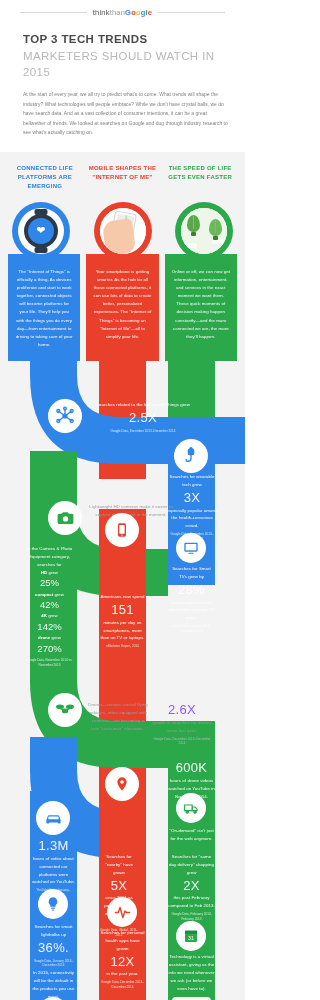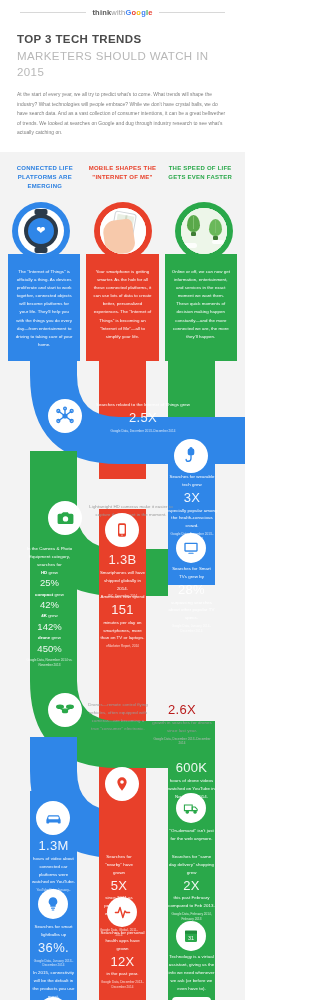--- a/index.html
+++ b/index.html
@@ -11,26 +11,26 @@
   }
   body { width: 245px; overflow-x: hidden; }
 
   
   .masthead {
     display: flex; align-items: center; justify-content: center;
     gap: 6px; padding: 8px 20px 10px;
   }
   .masthead .rule { flex: 1; height: 1px; background: #d8d8d8; }
   .twg { font-size: 7.5px; letter-spacing: .2px; white-space: nowrap; }
-  .twg .think { font-weight: bold; color: #555; text-align: right; }
+  .twg .think { font-weight: normal; color: #555; text-align: right; }
   .twg .with { color: #9a9a9a; }
   .g1{color:#4285F4}.g2{color:#EA4335}.g3{color:#FBBC05}.g4{color:#4285F4}.g5{color:#34A853}.g6{color:#EA4335}
   .twg b { font-weight: bold; }
 
-  .title-wrap { padding: 4px 17px 0; }
+  .title-wrap { padding: 4px 17px 0; margin-left: 6px; }
   h1.title {
     font-size: 11.5px; font-weight: bold; color: #4a4a4a;
     letter-spacing: .4px; line-height: 1.45;
   }
   h2.subtitle {
     font-size: 11.5px; font-weight: normal; color: #b8b8b8;
     letter-spacing: .4px; line-height: 1.45;
   }
   p.intro {
     margin-top: 9px; font-size: 4.9px; line-height: 1.95;
@@ -134,41 +134,41 @@
   }
   .circ.sm { width:30px;height:30px; }
   .circ svg { display:block; }
 
   .stat { position:absolute; text-align:center; color:#fff; }
   .stat .lbl { font-size:4.4px; line-height:1.8; letter-spacing:.05px; }
   .stat .big { font-size:13px; line-height:1.35; color:rgba(255,255,255,.92); letter-spacing:.3px; }
   .stat .big.sm2 { font-size:10.5px; }
   .stat .src { font-size:3.1px; line-height:1.6; color:rgba(255,255,255,.78); margin-top:2px; }
   .stat.dark .lbl { color:#9b9b9b; }
-  .stat.dark .big { color:#b91c1c; }
+  .stat.dark .big { color:#8b5cf6; }
   .stat.dark .src { color:#b9b9b9; }
 
   
   .rows .row { font-size:4.4px; line-height:1.7; }
   .rows .row b{ font-weight:bold; }
   .rows .pct { font-size:9.5px; line-height:1.5; color:rgba(255,255,255,.92);}
 
   
   .bubble{ position:relative; background:#fff; border-radius:4px; padding:4px 5px;
            color:#2aa84a; font-size:4.2px; display:inline-block;}
   .bubble::after{content:"";position:absolute;left:7px;bottom:-3px;border:3px solid transparent;
                  border-top-color:#fff;border-bottom:0;}
 </style>
 </head>
 <body>
 
 <div class="masthead">
   <span class="rule"></span>
   <span class="twg">
-    <b class="think">think</b><span class="with">with</span><b><span class="g1">G</span><span class="g2">o</span><span class="g3">o</span><span class="g4">g</span><span class="g5">l</span><span class="g6">e</span></b>
+    <b class="think">think</b><span class="with">than</span><b><span class="g1">G</span><span class="g2">o</span><span class="g3">o</span><span class="g4">g</span><span class="g5">l</span><span class="g6">e</span></b>
   </span>
   <span class="rule"></span>
 </div>
 
 <div class="title-wrap">
   <h1 class="title">TOP 3 TECH TRENDS</h1>
   <h2 class="subtitle">MARKETERS SHOULD WATCH IN 2015</h2>
   <p class="intro">At the start of every year, we all try to predict what's to come. What trends will shape the industry? What technologies will people embrace? While we don't have crystal balls, we do have search data. And as a vast collection of consumer intentions, it can be a great bellwether of trends. We looked at searches on Google and dug through industry research to see what's actually catching on.</p>
 </div>
 
@@ -310,37 +310,32 @@
 
     <div class="stat rows" style="left:26px; top:184px; width:47px;">
       <div class="lbl">In the Camera &amp; Photo Equipment category, searches for</div>
       <div class="row"><b>HD</b> <span>grew</span></div>
       <div class="pct">25%</div>
       <div class="row"><b>compact</b> <span>grew</span></div>
       <div class="pct">42%</div>
       <div class="row"><b>4K</b> <span>grew</span></div>
       <div class="pct">142%</div>
       <div class="row"><b>drone</b> <span>grew</span></div>
-      <div class="pct">450%</div>
+      <div class="pct">270%</div>
       <div class="src">Google Data, November 2014 vs. November 2013</div>
     </div>
 
     <div class="node" style="left:105px; top:152px;">
       <div class="circ">
           <svg width="16" height="16" viewBox="0 0 24 24" fill="#e8402a">
         <rect x="6" y="2" width="12" height="20" rx="2.4"></rect>
             <rect x="8" y="4.5" width="8" height="13" rx="1" fill="#fff"></rect>
         <circle cx="12" cy="19.6" r="1" fill="#fff"></circle>
           </svg>
         </div>
-    </div>
-    <div class="stat" style="left:99px; top:190px; width:47px;">
-      <div class="big">1.3B</div>
-      <div class="lbl">Smartphones will have shipped globally in 2014.</div>
-      <div class="src">IDC, December 2014</div>
     </div>
     <div class="stat" style="left:99px; top:232px; width:47px;">
       <div class="lbl">Americans now spend</div>
       <div class="big">151</div>
       <div class="lbl">minutes per day on smartphones, more than on TV or laptops.</div>
       <div class="src">eMarketer Report, 2014</div>
     </div>
 
     <div class="node" style="left:176px; top:172px;">
       <div class="circ sm">

